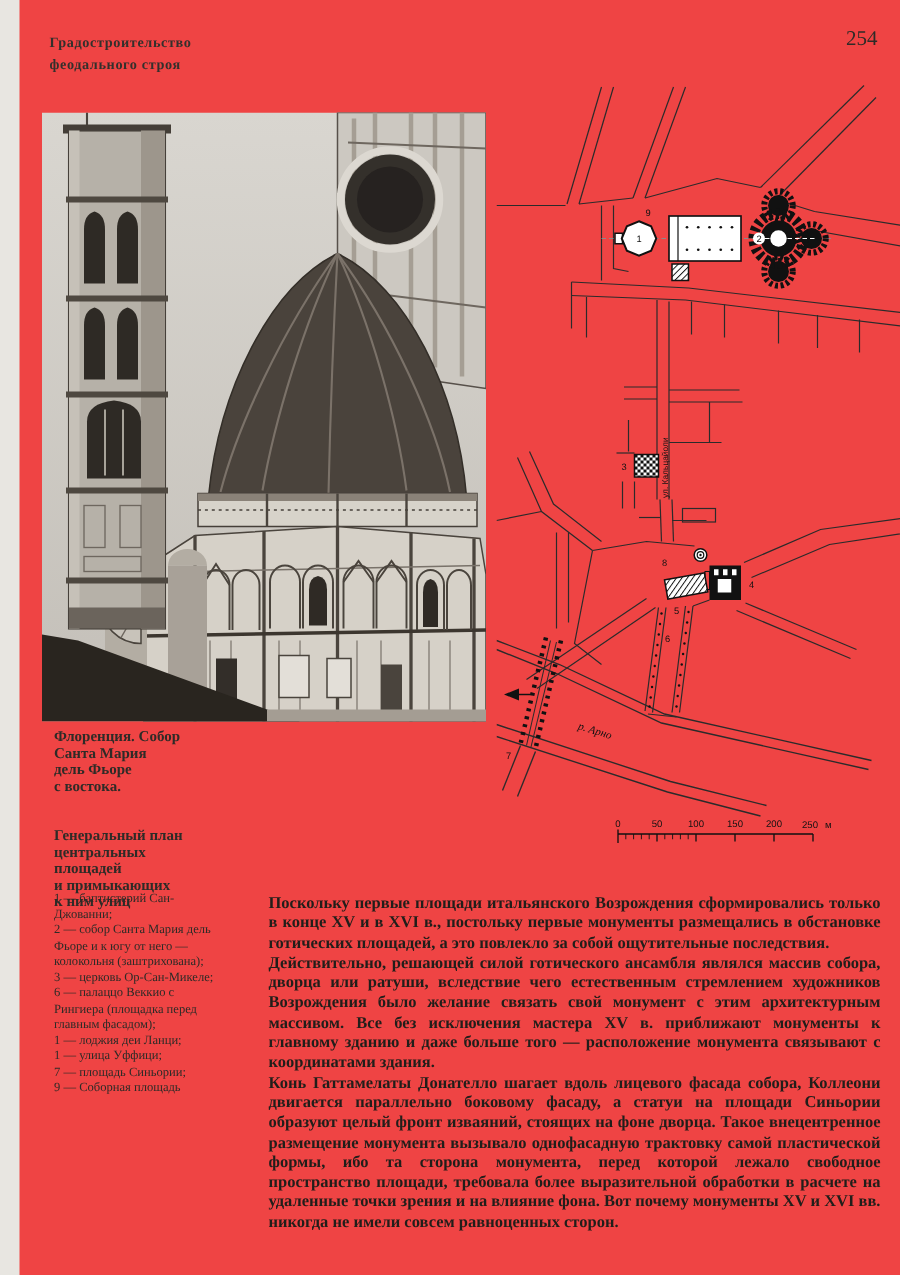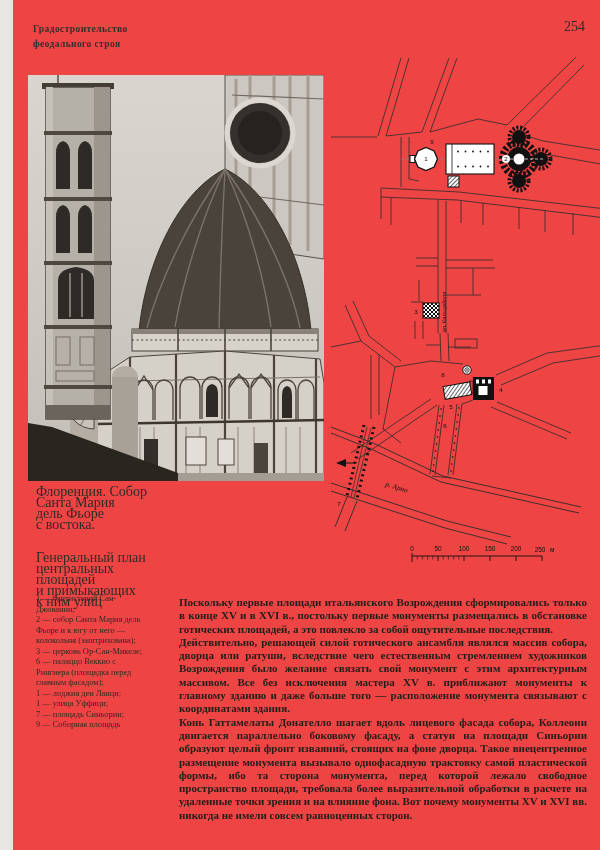--- a/index.html
+++ b/index.html
@@ -9,21 +9,21 @@
   }
   .running-title{
     position:absolute;left:20px;top:22px;width:160px;
     font-size:9.5px;font-weight:bold;letter-spacing:.4px;
     line-height:15px;color:#33302c;white-space:pre-line;
   }
   .page-number{position:absolute;left:551px;top:19px;font-size:14px;color:#2e2b27;}
   .photo{position:absolute;left:15px;top:75px;width:296px;height:406px;display:block;}
   .map{position:absolute;left:318px;top:55px;width:276px;height:512px;display:block;}
   .photo-caption,.legend-title{
-    position:absolute;left:23px;width:145px;font-size:14px;font-weight:normal;
+    position:absolute;left:23px;width:145px;font-size:10px;font-weight:bold;
     line-height:11px;color:#2e2b27;white-space:pre-line;
   }
   .photo-caption{top:486px;}
   .legend-title{top:552px;}
   .legend{
     position:absolute;left:23px;top:594px;width:107px;
     font-size:8.4px;line-height:10.5px;color:#2e2b27;
   }
   .legend-item{margin:0;}
   .body-text{

